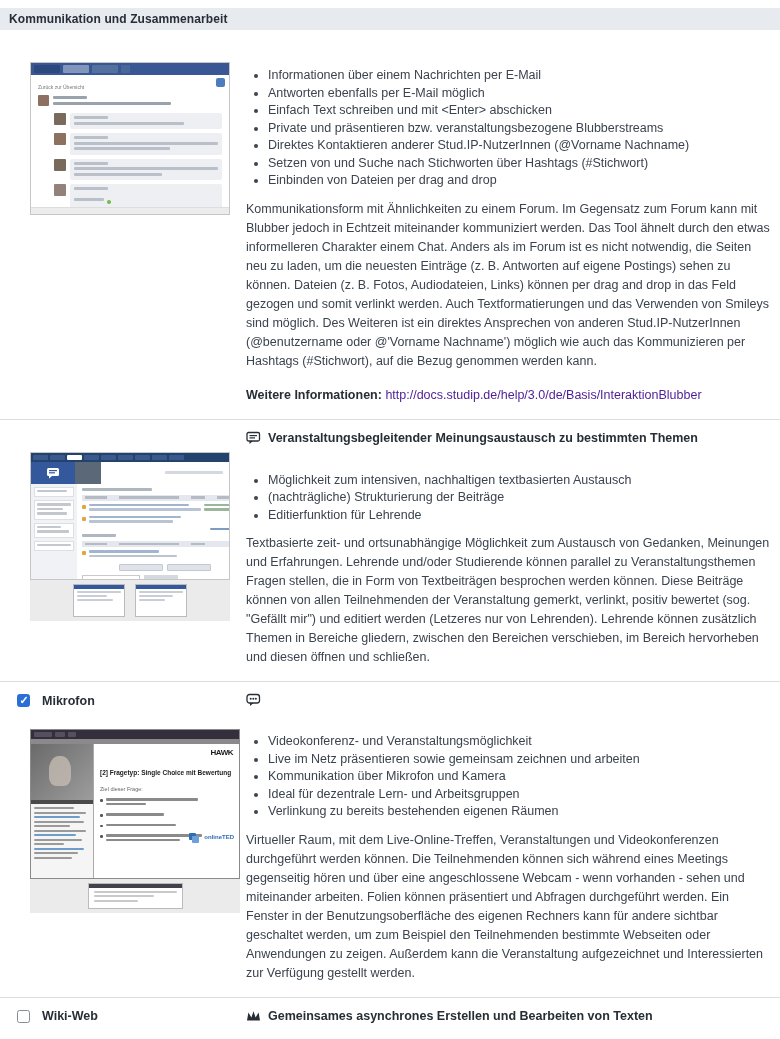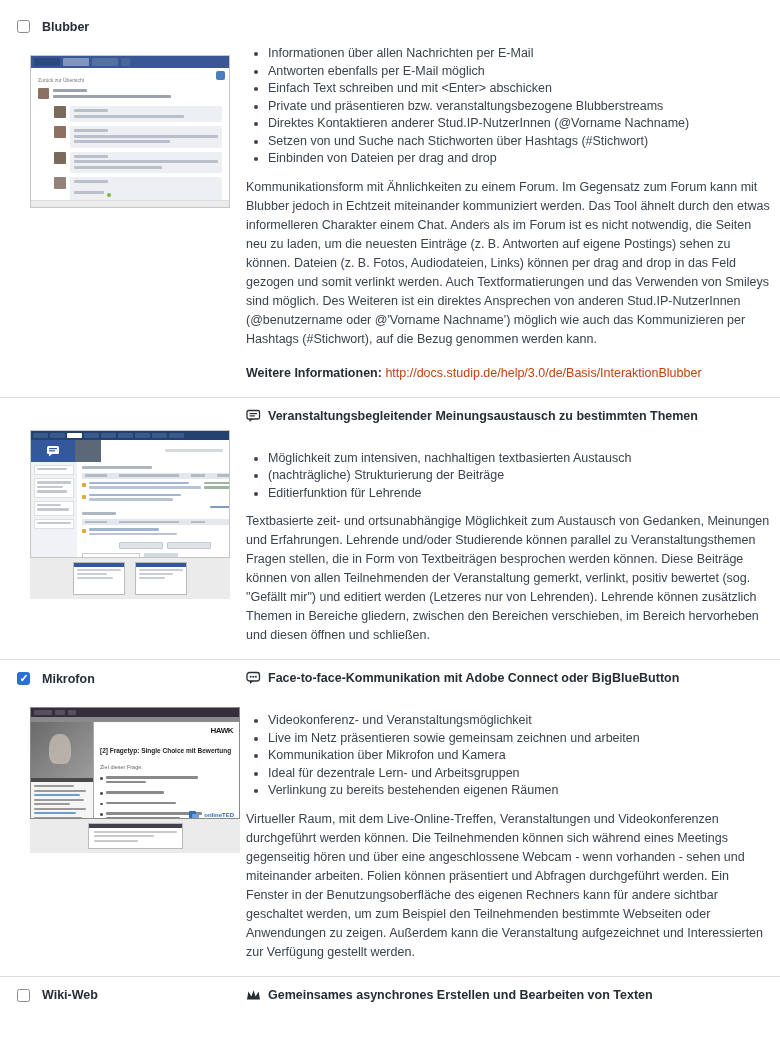--- a/index.html
+++ b/index.html
@@ -30,21 +30,21 @@
   .tool-title { font-weight:bold; color:#272e36; }
   .tool-title .suffix { font-weight:normal; color:#3b434e; margin-left:3px; }
   .right { flex:1; padding-right:10px; }
   .headline { display:flex; gap:7px; align-items:flex-start; font-weight:bold; color:#272e36; line-height:15px; }
   .headline .icon { flex:none; width:15px; height:14px; margin-top:0; }
   ul.features { margin:26px 0 0 0; padding-left:22px; }
   ul.features li { line-height:17.5px; }
   p.desc { margin-top:10px; line-height:19px; }
   p.more { margin-top:15px; line-height:19px; }
   p.more b { color:#272e36; }
-  a.link { color:#c2410c; text-decoration:none; cursor:pointer; }
+  a.link { color:#4c1d95; text-decoration:none; cursor:pointer; }
 
   
   .thumb { margin:21px 0 0 30px; position:relative; overflow:hidden; }
   .bar-line { border-radius:1px; }
 
   
   .bwin { width:200px; height:153px; background:#fff; border:1px solid #c6c6c6; position:relative; }
   .bbar { height:12px; background:#3a5795; display:flex; gap:3px; padding:2px 3px; }
   .btab { width:26px; height:8px; background:#54709f; border-radius:1px; }
   .btab.dark { background:#2c497f; }
@@ -97,21 +97,21 @@
   .fbtn { width:44px; height:7px; background:#dfe3e9; border:1px solid #c3c9d1; border-radius:1px; }
   .finput { display:flex; gap:4px; }
   .finput .box { width:58px; height:6px; border:1px solid #c6cbd2; }
   .finput .go { width:34px; height:6px; background:#d3d9e1; }
   .gray-strip { background:#ebebeb; display:flex; justify-content:center; gap:10px; padding:4px 0; }
   .mini { width:52px; height:33px; background:#fff; border:1px solid #bbb; }
   .mini .mtop { height:4px; background:#33589b; }
   .mini .bl { height:2px; background:#c9ced6; margin:2px 3px; }
 
   
-  .mwin { width:210px; height:112px; border:1px solid #8a8a8a; background:#fff; overflow:hidden; }
+  .mwin { width:210px; height:150px; border:1px solid #8a8a8a; background:#fff; overflow:hidden; }
   .mbar { height:9px; background:#352f3d; display:flex; gap:3px; padding:2px 3px; }
   .mchip { width:18px; height:5px; background:#564f60; border-radius:1px; }
   .mbar2 { height:5px; background:#8a8a8a; }
   .mrow { display:flex; height:134px; }
   .mleft { width:62px; flex:none; display:flex; flex-direction:column; }
   .mvideo { height:56px; background:linear-gradient(135deg,#6a6a6a,#9d9d9d); position:relative; }
   .mvideo::after { content:""; position:absolute; left:18px; top:12px; width:22px; height:30px;
     background:#c4bcb2; border-radius:45% 45% 30% 30%; opacity:.8; }
   .mvbar { height:4px; background:#4a4a4a; }
   .mchat { flex:1; background:#f5f5f5; padding:3px; }
@@ -131,27 +131,24 @@
   .mted .tedtxt { font-size:6px; font-weight:bold; color:#2f6db5; margin-left:5px; }
   .mini2 { width:95px; height:26px; background:#fff; border:1px solid #bbb; }
   .mini2 .mtop { height:4px; background:#44404c; }
   .mini2 .bl { height:2px; background:#c9c9c9; margin:2.5px 5px; }
 </style>
 </head>
 <body>
 
 <div class="page">
 
+  <div class="section-header">Kommunikation und Zusammenarbeit</div>
 
   <section class="tool">
     <div class="left">
-      <div class="row-top">
-        <span class="checkbox"></span>
-        <span class="tool-title"><b>Blubber</b><span class="suffix"></span></span>
-      </div>
       <div class="thumb">
         <div class="bwin">
           <div class="bbar">
             <span class="btab dark"></span>
               <span class="btab active"></span>
               <span class="btab"></span>
               <span class="btab plus"></span>
           </div>
           <div class="bbody">
             <div class="bshare"></div>
@@ -192,21 +189,21 @@
                 <div class="bubble"><div class="bl name"></div><div class="bl" style="width:30px;display:inline-block;margin-right:3px"></div><span class="gdot"></span></div>
                 </div>
             </div>
           </div>
           <div class="bfoot"></div>
         </div>
       </div>
     </div>
     <div class="right">
       <ul class="features">
-          <li>Informationen über allen Nachrichten per E-Mail</li>
+          <li>Informationen über einem Nachrichten per E-Mail</li>
           <li>Antworten ebenfalls per E-Mail möglich</li>
           <li>Einfach Text schreiben und mit &lt;Enter&gt; abschicken</li>
           <li>Private und präsentieren bzw. veranstaltungsbezogene Blubberstreams</li>
           <li>Direktes Kontaktieren anderer Stud.IP-NutzerInnen (@Vorname Nachname)</li>
           <li>Setzen von und Suche nach Stichworten über Hashtags (#Stichwort)</li>
           <li>Einbinden von Dateien per drag and drop</li>
         </ul>
       <p class="desc">Kommunikationsform mit Ähnlichkeiten zu einem Forum. Im Gegensatz zum Forum kann mit Blubber jedoch in Echtzeit miteinander kommuniziert werden. Das Tool ähnelt durch den etwas informelleren Charakter einem Chat. Anders als im Forum ist es nicht notwendig, die Seiten neu zu laden, um die neuesten Einträge (z. B. Antworten auf eigene Postings) sehen zu können. Dateien (z. B. Fotos, Audiodateien, Links) können per drag and drop in das Feld gezogen und somit verlinkt werden. Auch Textformatierungen und das Verwenden von Smileys sind möglich. Des Weiteren ist ein direktes Ansprechen von anderen Stud.IP-NutzerInnen (@benutzername oder @'Vorname Nachname') möglich wie auch das Kommunizieren per Hashtags (#Stichwort), auf die Bezug genommen werden kann.</p>
       <p class="more"><b>Weitere Informationen:</b> <a class="link">http://docs.studip.de/help/3.0/de/Basis/InteraktionBlubber</a></p>
     </div>
@@ -432,21 +429,20 @@
       <div class="headline">
         <span class="icon">
           <svg width="15" height="14" viewBox="0 0 15 14">
               <rect x="1" y="1.5" width="12.5" height="8.5" rx="2.5" fill="none" stroke="#272e36" stroke-width="1.3"></rect>
               <path d="M4 10 L4 13 L7.5 10 Z" fill="#272e36"></path>
               <circle cx="4.7" cy="5.8" r="1" fill="#272e36"></circle>
               <circle cx="7.3" cy="5.8" r="1" fill="#272e36"></circle>
               <circle cx="9.9" cy="5.8" r="1" fill="#272e36"></circle>
             </svg>
         </span>
-        <span>Face-to-face-Kommunikation mit Adobe Connect oder BigBlueButton</span>
       </div>
       <ul class="features">
           <li>Videokonferenz- und Veranstaltungsmöglichkeit</li>
           <li>Live im Netz präsentieren sowie gemeinsam zeichnen und arbeiten</li>
           <li>Kommunikation über Mikrofon und Kamera</li>
           <li>Ideal für dezentrale Lern- und Arbeitsgruppen</li>
           <li>Verlinkung zu bereits bestehenden eigenen Räumen</li>
         </ul>
       <p class="desc">Virtueller Raum, mit dem Live-Online-Treffen, Veranstaltungen und Videokonferenzen durchgeführt werden können. Die Teilnehmenden können sich während eines Meetings gegenseitig hören und über eine angeschlossene Webcam - wenn vorhanden - sehen und miteinander arbeiten. Folien können präsentiert und Abfragen durchgeführt werden. Ein Fenster in der Benutzungsoberfläche des eigenen Rechners kann für andere sichtbar geschaltet werden, um zum Beispiel den Teilnehmenden bestimmte Webseiten oder Anwendungen zu zeigen. Außerdem kann die Veranstaltung aufgezeichnet und Interessierten zur Verfügung gestellt werden.</p>
     </div>

